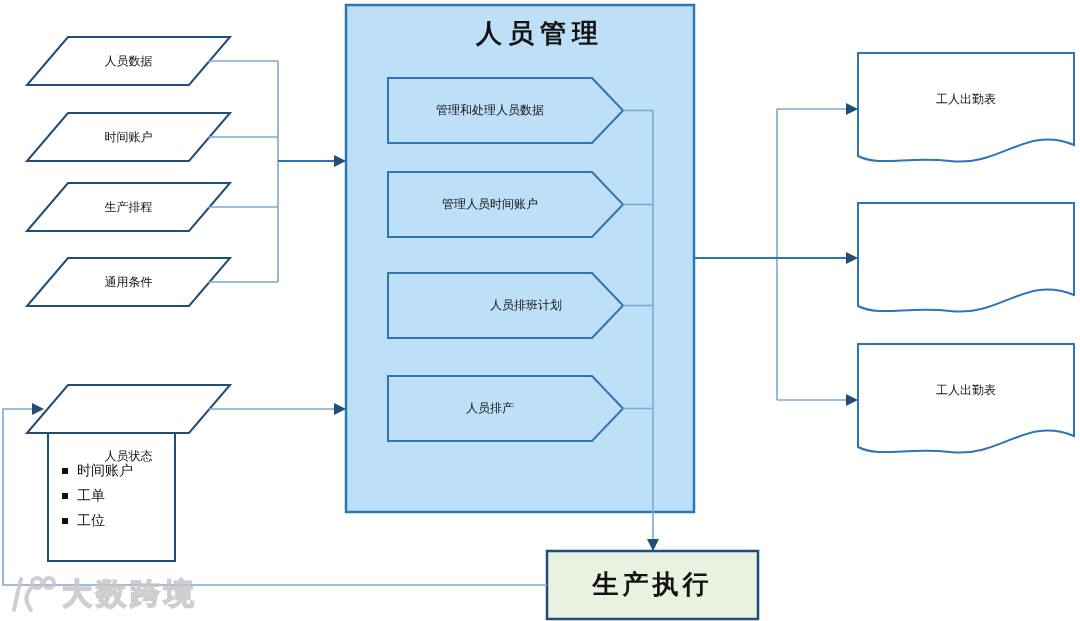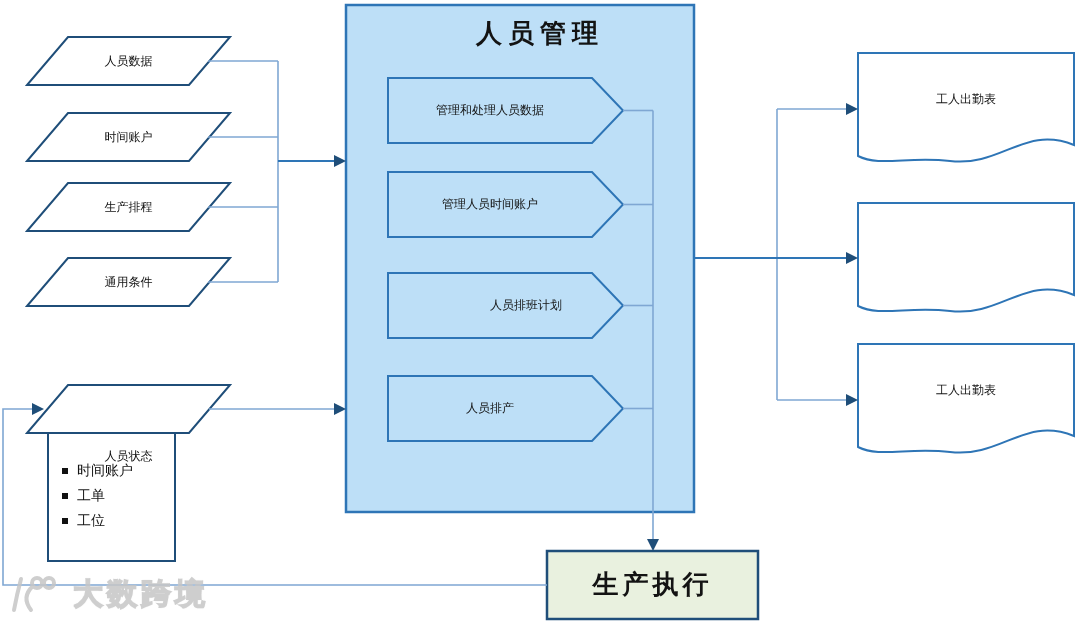--- a/index.html
+++ b/index.html
@@ -11,21 +11,21 @@
   .lbl{
     position:absolute;display:flex;align-items:center;justify-content:center;
     font-size:12px;line-height:1.25;color:#131313;text-align:center;white-space:nowrap;
   }
   .lbl.big{font-size:26px;font-weight:bold;letter-spacing:6px;padding-left:20px;}
   .lbl.exec{font-size:26px;font-weight:bold;letter-spacing:4px;font-family:Liberation Serif, serif;}
   .bullets{position:absolute;left:62px;top:462px;width:110px;display:flex;flex-direction:column;gap:7px;}
   .bullet-row{display:flex;align-items:center;gap:9px;font-size:14px;color:#131313;}
   .sq{width:6px;height:6px;background:#111;flex:0 0 auto;}
   .watermark{
-    position:absolute;left:6px;top:572px;height:44px;display:flex;align-items:center;gap:17px;
+    position:absolute;left:6px;top:572px;height:44px;display:flex;align-items:center;gap:6px;
     opacity:.85;pointer-events:none;
   }
   .watermark .wm-text{
     font-size:30px;font-weight:bold;letter-spacing:4px;color:#ffffff;
     -webkit-text-stroke:1.4px #c6c6c6;
     text-shadow:0 0 2px #d9d9d9;
   }
 </style>
 </head>
 <body>

